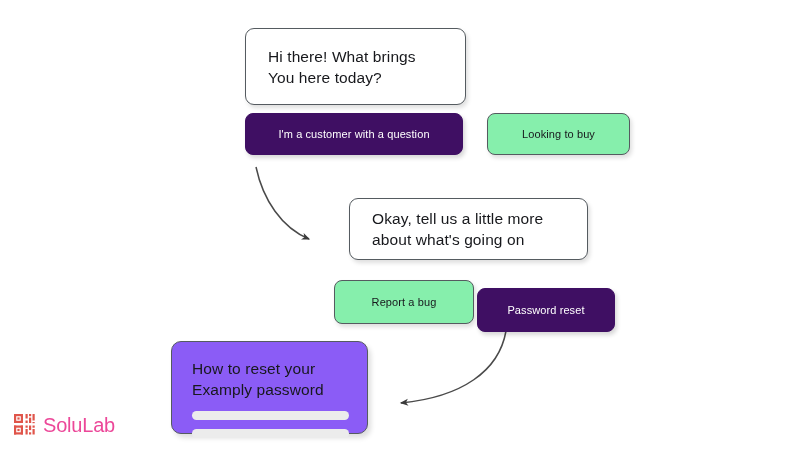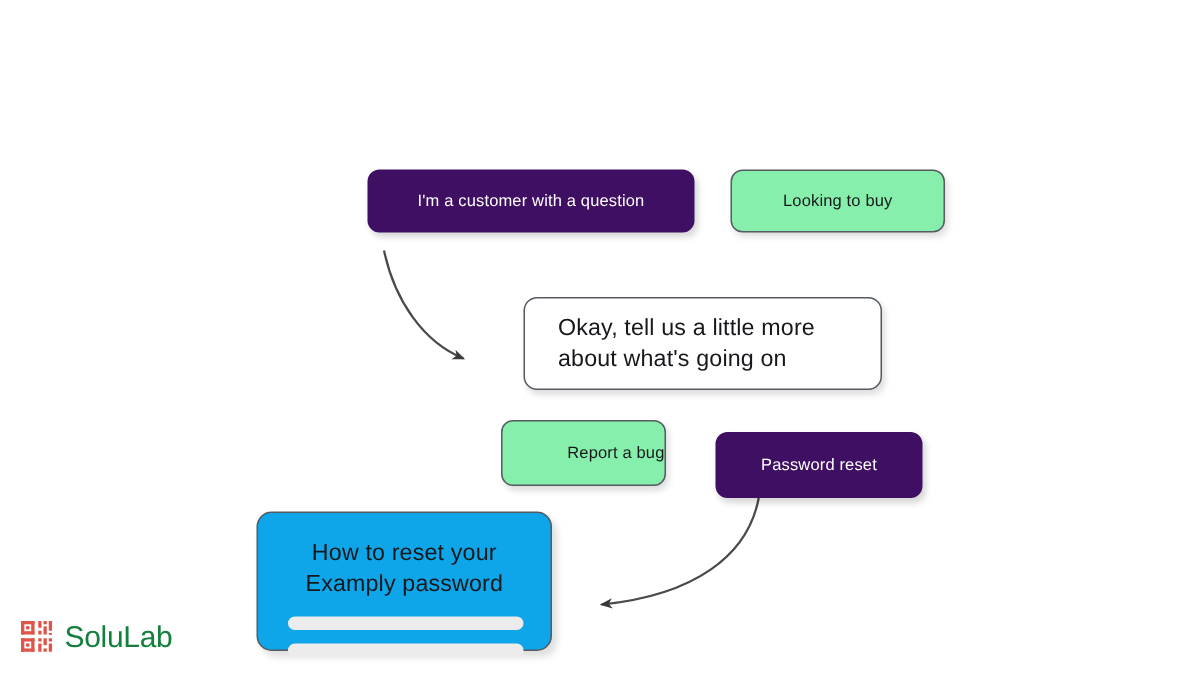--- a/index.html
+++ b/index.html
@@ -66,27 +66,26 @@
   }
   .chip.filled {
     background: #3f0f63;
     border: 1.4px solid #3f0f63;
     box-shadow: 2px 3px 4px rgba(0,0,0,0.16);
     color: #ffffff;
   }
 
   
   .card {
-    background: #0ea5e9;
+    background: #8b5cf6;
     border: 1.4px solid #555b60;
     box-shadow: 3px 4px 5px rgba(0,0,0,0.13);
     border-radius: 10px;
     display: block;
     padding: 16px 20px 0 20px;
-    text-align: center;
   }
   .card .card-title {
     font-size: 15.5px;
     line-height: 21px;
     color: #17181c;
     white-space: pre-line;
     letter-spacing: .1px;
   }
   .card .skeleton {
     height: 9px;
@@ -116,55 +115,59 @@
     gap: 7px;
   }
   #brand .mark {
     width: 22px;
     height: 22px;
     display: block;
   }
   #brand .wordmark {
     font-size: 20px;
     font-weight: 400;
-    color: #15803d;
+    color: #ec4899;
     letter-spacing: -0.2px;
     line-height: 22px;
   }
 </style>
 </head>
 <body>
 
 <div id="canvas">
 
   <svg id="arrows" viewBox="0 0 800 451" xmlns="http://www.w3.org/2000/svg">
     <defs>
       <marker id="ah" markerWidth="7" markerHeight="7" refX="5.2" refY="3.1" orient="auto" markerUnits="strokeWidth">
         <path d="M0.4,0.8 L6,3.1 L0.4,5.4 L1.9,3.1 Z" fill="#3a3a3a"></path>
       </marker>
     </defs>
     <path d="M256,167 C263,200 282,228 309,239" fill="none" stroke="#4a4a4a" stroke-width="1.5" marker-end="url(#ah)"></path>
     <path d="M506,331 C499,371 462,397 401,403" fill="none" stroke="#4a4a4a" stroke-width="1.5" marker-end="url(#ah)"></path>
   </svg>
 
+  <div class="node bubble" style="left:245px; top:28px; width:221px; height:77px;">
+    <span class="txt">Hi there! What brings
+You here today?</span>
+  </div>
 
   <div class="node chip filled" style="left:245px; top:113px; width:218px; height:42px;">
     <span>I'm a customer with a question</span>
   </div>
 
   <div class="node chip outline" style="left:487px; top:113px; width:143px; height:42px;">
     <span>Looking to buy</span>
   </div>
 
   <div class="node bubble" style="left:333px; top:198px; width:239px; height:62px;margin-left:16px;">
     <span class="txt">Okay, tell us a little more
 about what's going on</span>
   </div>
 
-  <div class="node chip outline" style="left:334px; top:280px; width:110px; height:44px;justify-content:flex-end;">
+  <div class="node chip outline" style="left:334px; top:280px; width:140px; height:44px;">
     <span>Report a bug</span>
   </div>
 
   <div class="node chip filled" style="left:477px; top:288px; width:138px; height:44px;">
     <span>Password reset</span>
   </div>
 
   <div class="node card" style="left:171px; top:341px; width:197px; height:93px;">
     <div class="card-title">How to reset your
 Examply password</div>

